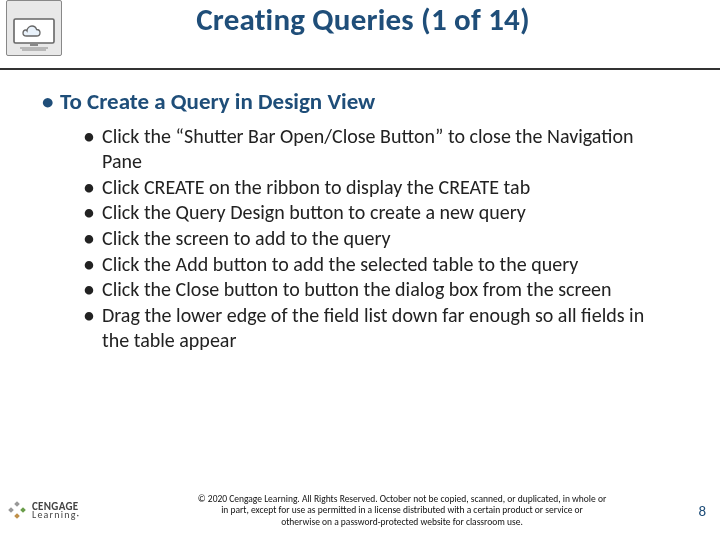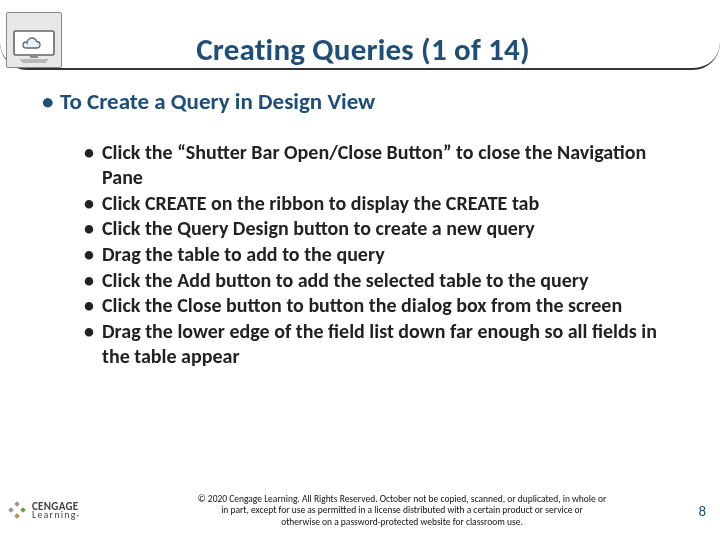--- a/index.html
+++ b/index.html
@@ -1,25 +1,25 @@
 <!DOCTYPE html>
 <html><head>
 <meta charset="utf-8">
 <style>
   * { box-sizing: border-box; margin: 0; padding: 0; }
   html, body { width: 720px; height: 540px; overflow: hidden; background: #fff; font-family: Calibri, Arial, sans-serif; }
   .slide { position: relative; width: 720px; height: 540px; background: #fff; }
-  .title-row { position: absolute; top: 0; left: 0; right: 0; height: 70px; display: flex; align-items: flex-end; border-bottom: 2px solid #333; border-radius: 27px; }
+  .title-row { position: absolute; top: 0; left: 0; right: 0; height: 70px; display: flex; align-items: flex-start; border-bottom: 2px solid #333; }
   .title-icon-wrap { width: 56px; height: 56px; margin-left: 6px; background: #e8e8e8; border: 1px solid #888; border-radius: 2px; display: flex; align-items: flex-end; justify-content: center; padding: 4px 6px 2px 6px; }
   .title-icon-inner { width: 100%; height: 100%; display: flex; flex-direction: column; align-items: center; justify-content: flex-end; }
   .title-text { flex: 1; text-align: center; font-size: 31px; font-weight: bold; color: #1f4e79; letter-spacing: 0.2px; padding-right: 56px; }
   .content { position: absolute; top: 88px; left: 40px; right: 50px; }
   .lvl1 { position: relative; padding-left: 20px; font-size: 23px; color: #1f4e79; font-weight: 700; line-height: 1.2; }
   .lvl1::before { content: "•"; position: absolute; left: 2px; top: 0; color: #1f4e79; }
-  .lvl2-list { margin-top: 24px; margin-left: 42px; font-weight: bold; }
+  .lvl2-list { margin-top: 8px; margin-left: 42px; }
   .lvl2 { position: relative; padding-left: 20px; font-size: 20px; color: #222; line-height: 1.28; margin-bottom: 0; }
   .lvl2::before { content: "•"; position: absolute; left: 2px; top: 0; color: #222; font-weight: bold; }
   .footer { position: absolute; bottom: 12px; left: 0; right: 0; display: flex; align-items: center; padding: 0 6px 0 6px; }
   .logo { display: flex; align-items: center; gap: 4px; width: 112px; flex-shrink: 0; }
   .logo-mark { width: 22px; height: 22px; position: relative; }
   .logo-mark span { position: absolute; width: 4px; height: 4px; background: #999; transform: rotate(45deg); }
   .logo-text { display: flex; flex-direction: column; line-height: 0.85; }
   .logo-name { font-size: 11px; font-weight: bold; color: #444; letter-spacing: 0.3px; }
   .logo-sub  { font-size: 10px; color: #444; letter-spacing: 1.2px; }
   .copyright { flex: 1; font-size: 9.5px; color: #111; text-align: center; line-height: 1.2; padding: 0 6px; white-space: pre-line; }
@@ -43,21 +43,21 @@
     </div>
     <div class="title-text">Creating Queries (1 of 14)</div>
   </div>
 
   <div class="content">
     <div class="lvl1">To Create a Query in Design View</div>
     <div class="lvl2-list">
       <div class="lvl2">Click the “Shutter Bar Open/Close Button” to close the Navigation Pane</div>
       <div class="lvl2">Click CREATE on the ribbon to display the CREATE tab</div>
       <div class="lvl2">Click the Query Design button to create a new query</div>
-      <div class="lvl2">Drag the table to add to the query</div>
+      <div class="lvl2">Click the screen to add to the query</div>
       <div class="lvl2">Click the Add button to add the selected table to the query</div>
       <div class="lvl2">Click the Close button to button the dialog box from the screen</div>
       <div class="lvl2">Drag the lower edge of the field list down far enough so all fields in the table appear</div>
     </div>
   </div>
 
   <div class="footer">
     <div class="logo">
       <div class="logo-mark">
         <span style="left:9px; top:2px;"></span>

